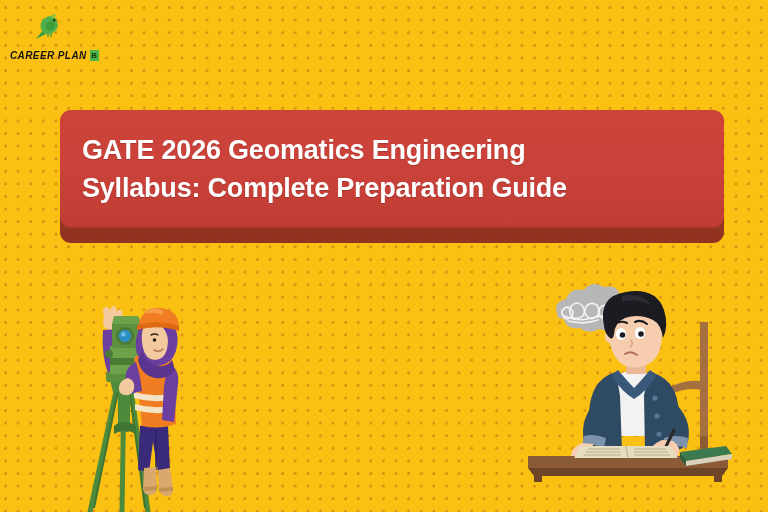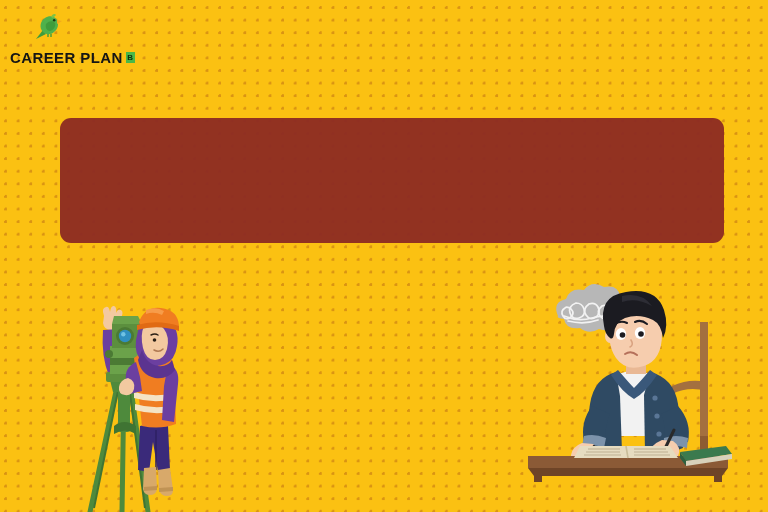--- a/index.html
+++ b/index.html
@@ -39,26 +39,27 @@
   }
   .logo-wordmark {
     position: absolute;
     left: 2px;
     top: 38px;
     display: flex;
     align-items: center;
     gap: 3px;
   }
   .logo-text {
-    font-size: 15px;
+    font-size: 10px;
     font-weight: bold;
     letter-spacing: 0.4px;
     color: #151515;
     white-space: nowrap;
     line-height: 1;
+    font-style: italic;
   }
   .logo-badge {
     display: inline-block;
     width: 9px;
     height: 11px;
     background: #49b848;
     color: #0d2f0d;
     font-size: 8px;
     font-weight: bold;
     line-height: 11px;
@@ -153,20 +154,24 @@
       </svg>
     </div>
     <div class="logo-wordmark">
       <span class="logo-text">CAREER PLAN</span>
       <span class="logo-badge">B</span>
     </div>
   </div>
 
   <div class="banner-wrap">
     <div class="banner-shadow"></div>
+    <div class="banner">
+      <div class="banner-line">GATE 2026 Geomatics Engineering</div>
+      <div class="banner-line">Syllabus: Complete Preparation Guide</div>
+    </div>
   </div>
 
   <div class="surveyor">
     <svg viewBox="0 0 120 216" width="120" height="216">
 
       <g stroke="#4e8a3c" stroke-width="5" stroke-linecap="round" fill="none">
         <line x1="34" y1="86" x2="6" y2="216"></line>
         <line x1="40" y1="86" x2="38" y2="216"></line>
         <line x1="46" y1="86" x2="64" y2="216"></line>
       </g>

